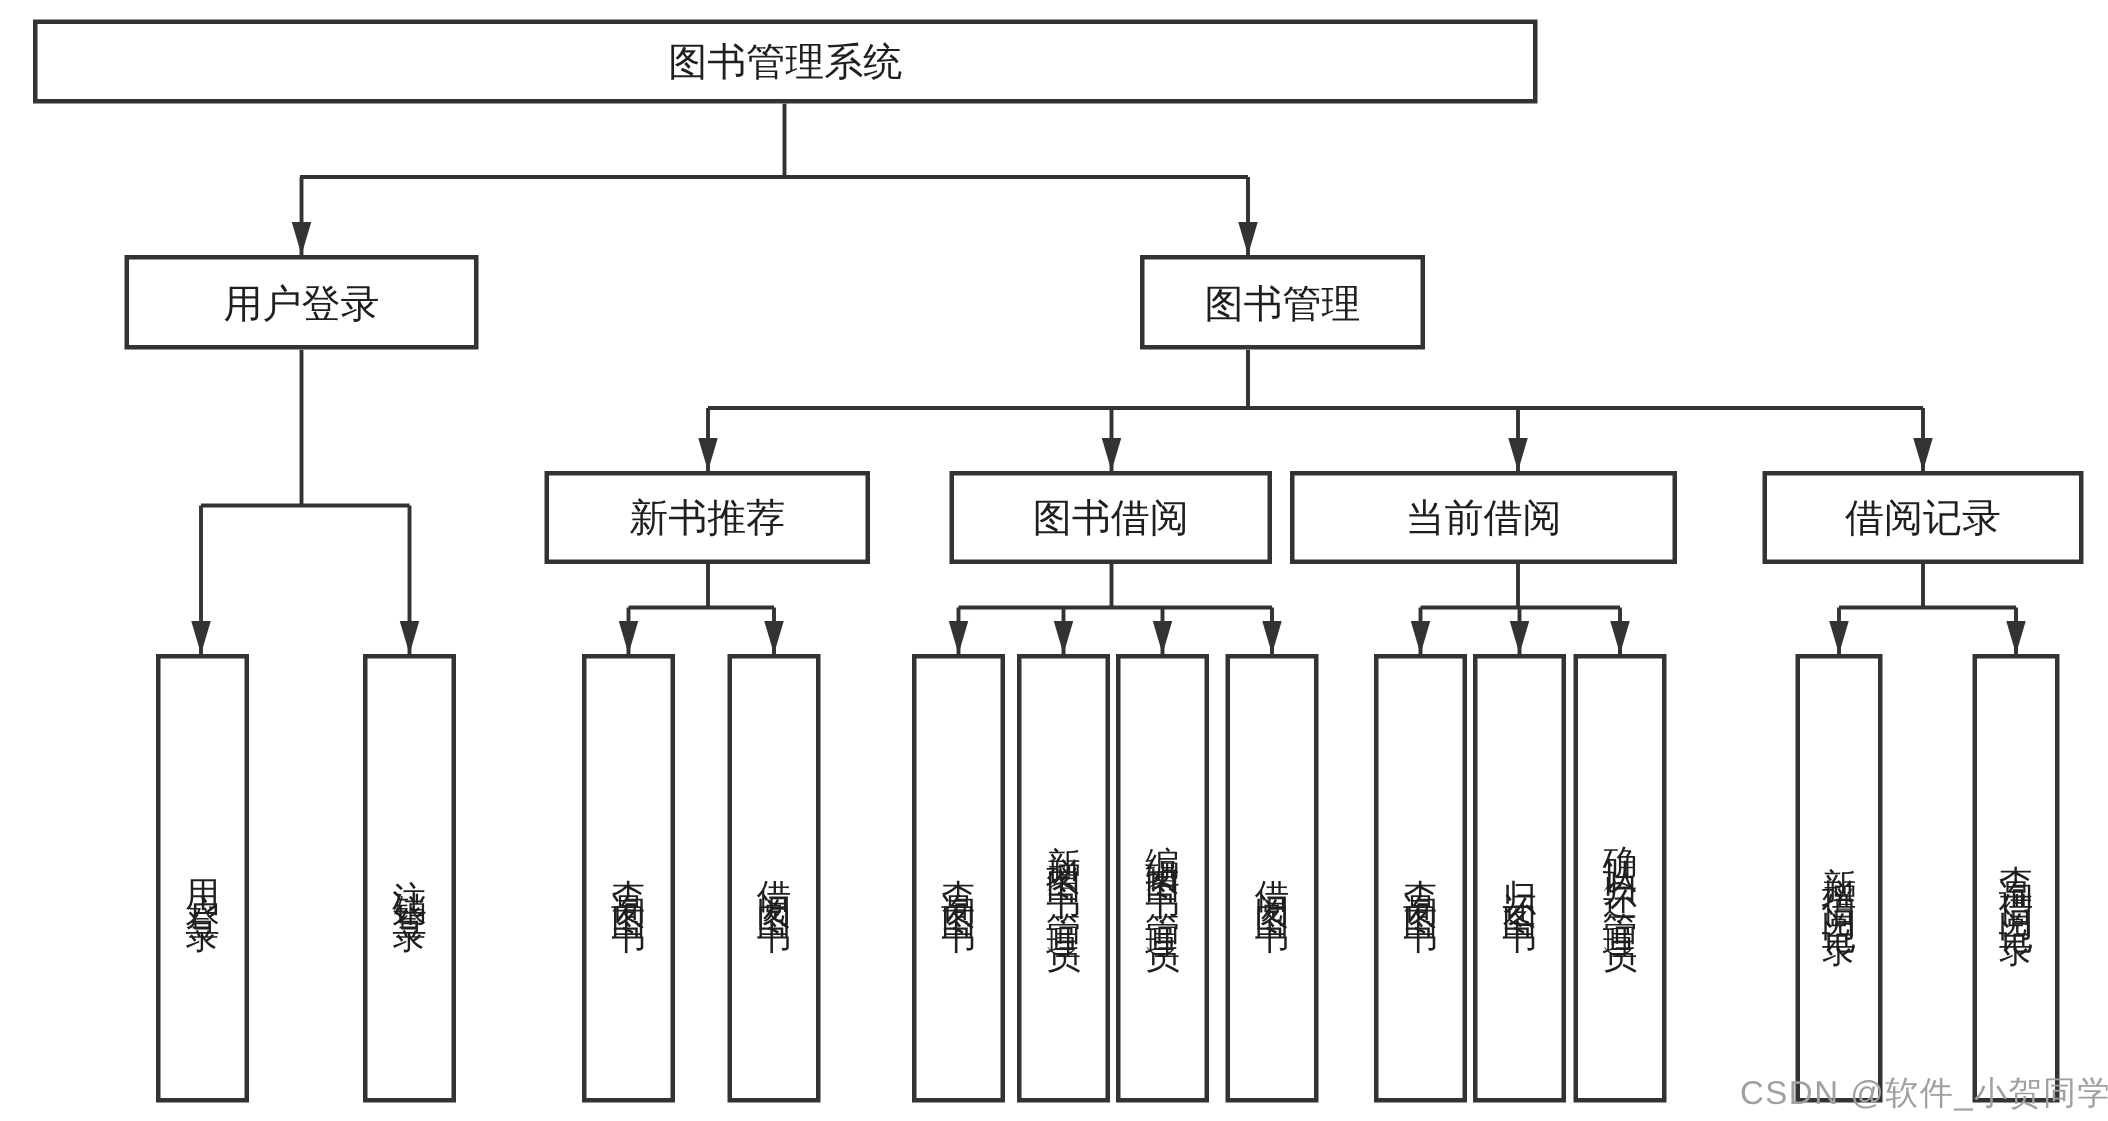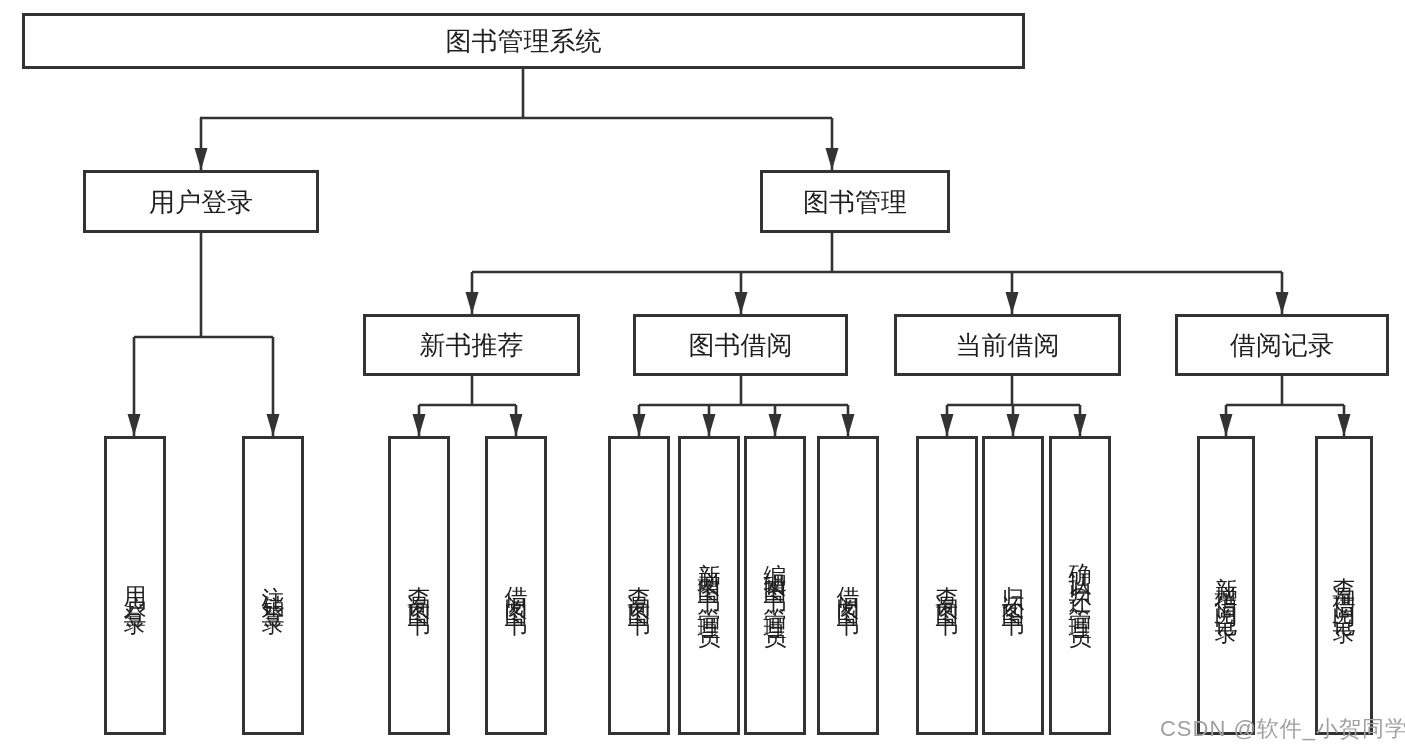--- a/index.html
+++ b/index.html
@@ -46,21 +46,21 @@
     letter-spacing: 9px;
   }
   
   .n-root { left: 22px; top: 13px; width: 1003px; height: 56px; }
   
   .n-l2a { left: 83px;  top: 170px; width: 236px; height: 63px; }
   .n-l2b { left: 715px; top: 170px; width: 190px; height: 63px; margin-left: 45px; }
   
   .n-l3a { left: 363px;  top: 314px; width: 217px; height: 62px; }
   .n-l3b { left: 633px;  top: 314px; width: 215px; height: 62px; }
-  .n-l3c { left: 894px;  top: 314px; width: 227px; height: 62px; }
+  .n-l3c { left: 860px;  top: 314px; width: 258px; height: 62px; }
   .n-l3d { left: 1175px; top: 314px; width: 214px; height: 62px; }
   
   .leaf { top: 436px; height: 299px; }
   .lf1  { left: 104px;  width: 62px; }
   .lf2  { left: 242px;  width: 62px; }
   .lf3  { left: 388px;  width: 62px; }
   .lf4  { left: 485px;  width: 62px; }
   .lf5  { left: 608px;  width: 62px; }
   .lf6  { left: 678px;  width: 62px; }
   .lf7  { left: 744px;  width: 62px; }

